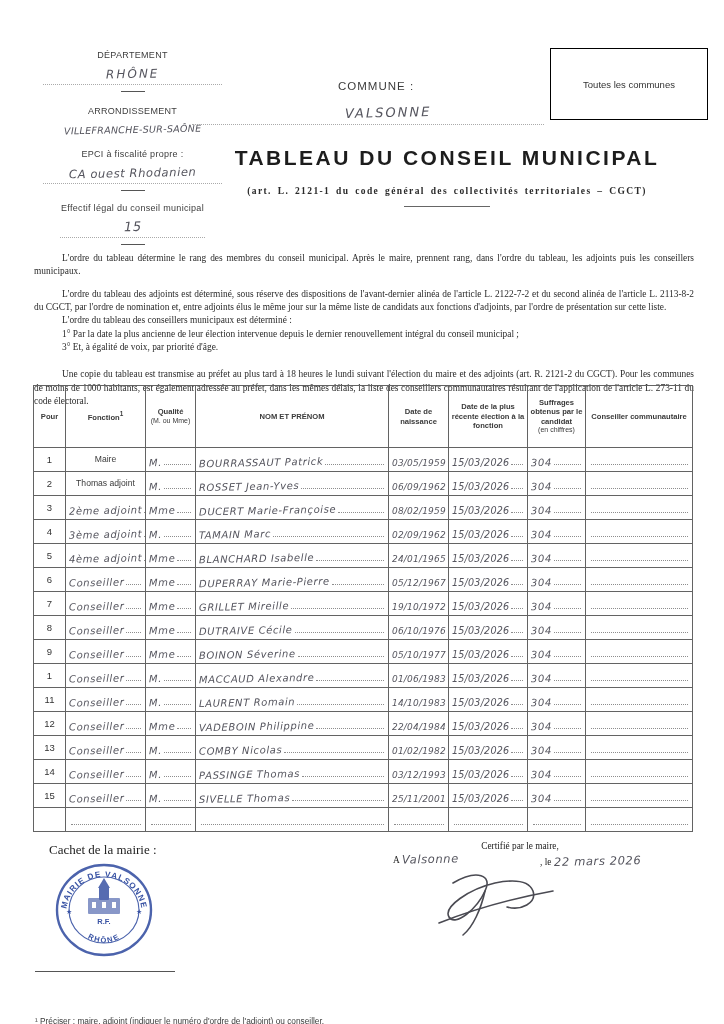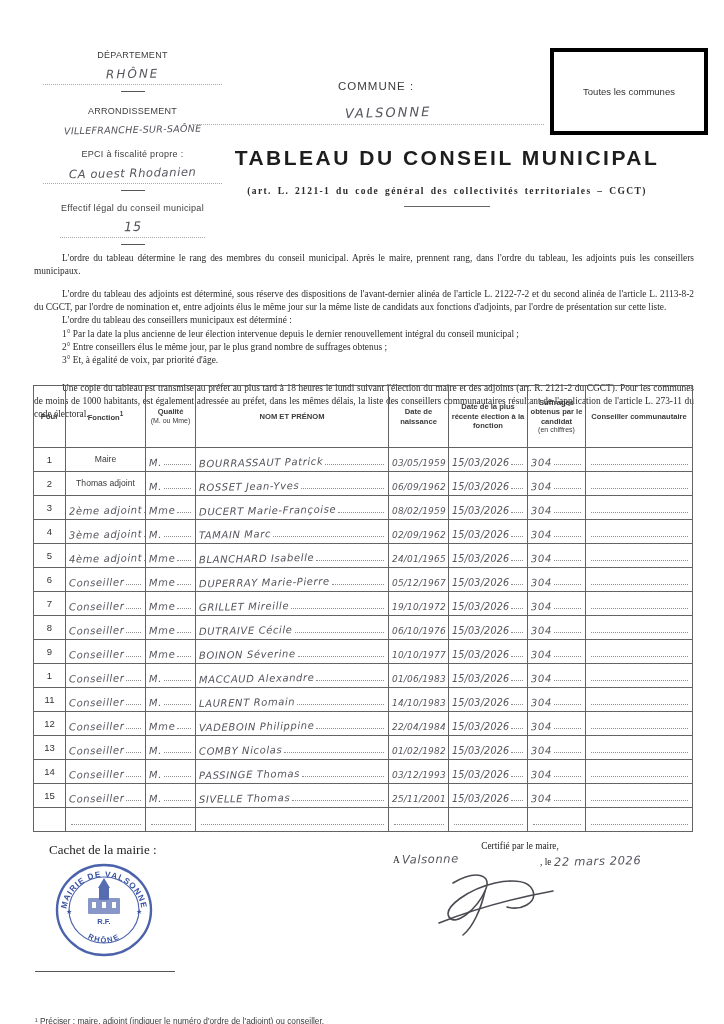--- a/index.html
+++ b/index.html
@@ -25,21 +25,21 @@
   .hdr-left { position:absolute; left:35px; top:50px; width:195px; text-align:center; }
   .hdr-left .lbl { font-size:9px; letter-spacing:.3px; }
   .fieldline { position:relative; margin:4px 8px 0 8px; border-bottom:1px dotted #aaa; padding-bottom:2px; }
 
   
   .commune-label { position:absolute; left:338px; top:80px; font-size:11.5px; letter-spacing:1px; }
   .commune-line { position:absolute; left:192px; top:99px; width:352px; height:26px; border-bottom:1px dotted #aaa; }
   .commune-value { position:absolute; left:345px; top:105px; font-size:13px; letter-spacing:2px; }
 
   
-  .all-box { position:absolute; left:550px; top:48px; width:158px; height:87px; border:4px solid #000000;
+  .all-box { position:absolute; left:550px; top:48px; width:158px; height:72px; border:1px solid #000000;
              display:flex; align-items:center; justify-content:center; font-size:9.5px; color:#333;
              font-family:"Liberation Sans", sans-serif; }
 
   
   .title-wrap { position:absolute; left:212px; top:146px; width:470px; text-align:center; }
   .title { font-family:"Liberation Sans", sans-serif; font-weight:bold; font-size:21px; letter-spacing:2.5px; color:#1d1d1d; }
   .subtitle { margin-top:16px; font-weight:bold; font-size:9.5px; letter-spacing:1.4px; color:#2a2a2a; word-spacing:2px; }
   .title-rule { margin:10px auto 0 auto; width:86px; height:1px; background:#666; }
 
   
@@ -119,21 +119,20 @@
     <div class="title">TABLEAU DU CONSEIL MUNICIPAL</div>
     <div class="subtitle">(art. L. 2121-1 du code général des collectivités territoriales – CGCT)</div>
     <div class="title-rule"></div>
   </div>
 
   <div class="paras">
       <p class="para">L'ordre du tableau détermine le rang des membres du conseil municipal. Après le maire, prennent rang, dans l'ordre du tableau, les adjoints puis les conseillers municipaux.</p>
       <p class="para gap">L'ordre du tableau des adjoints est déterminé, sous réserve des dispositions de l'avant-dernier alinéa de l'article L. 2122-7-2 et du second alinéa de l'article L. 2113-8-2 du CGCT, par l'ordre de nomination et, entre adjoints élus le même jour sur la même liste de candidats aux fonctions d'adjoints, par l'ordre de présentation sur cette liste.</p>
       <p class="para">L'ordre du tableau des conseillers municipaux est déterminé :</p>
       <p class="para">1° Par la date la plus ancienne de leur élection intervenue depuis le dernier renouvellement intégral du conseil municipal ;</p>
-      <p class="para">2° Entre conseillers élus le même jour, par le plus grand nombre de suffrages obtenus ;</p>
       <p class="para">3° Et, à égalité de voix, par priorité d'âge.</p>
       <p class="para biggap">Une copie du tableau est transmise au préfet au plus tard à 18 heures le lundi suivant l'élection du maire et des adjoints (art. R. 2121-2 du CGCT). Pour les communes de moins de 1000 habitants, est également adressée au préfet, dans les mêmes délais, la liste des conseillers communautaires résultant de l'application de l'article L. 273-11 du code électoral.</p>
     </div>
 
   <table class="council">
     <colgroup>
       <col style="width:32px">
         <col style="width:80px">
         <col style="width:50px">
         <col style="width:193px">
@@ -512,21 +511,21 @@
             </div>
           </td>
           <td>
             <div class="cell">
               <span class="hw hw-rot">BOINON Séverine</span>
               <span class="dots"></span>
             </div>
           </td>
           <td class="small-hw">
             <div class="cell">
-              <span class="hw">10/10/1977</span>
+              <span class="hw">05/10/1977</span>
             </div>
           </td>
           <td class="small-hw">
             <div class="cell">
               <span class="hw" style="font-size:9.6px;">15/03/2026</span>
               <span class="dots"></span>
             </div>
           </td>
           <td>
             <div class="cell">

